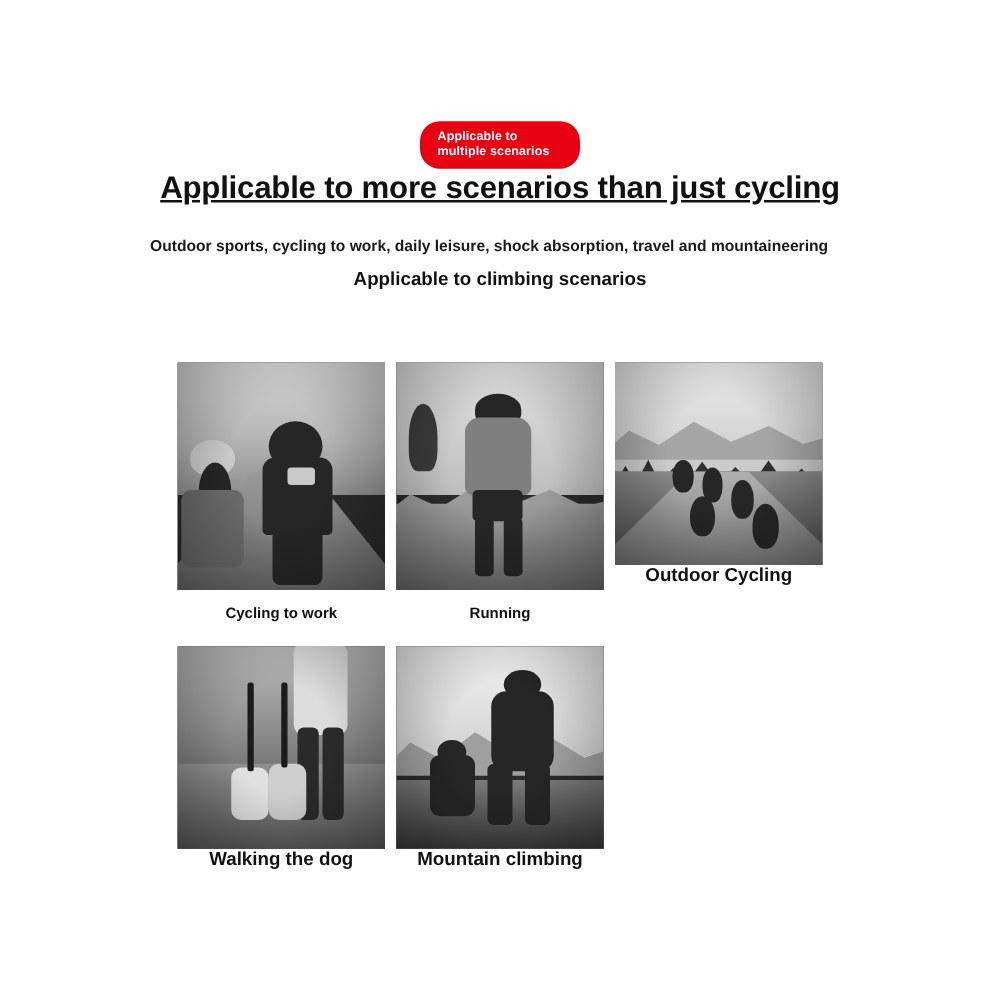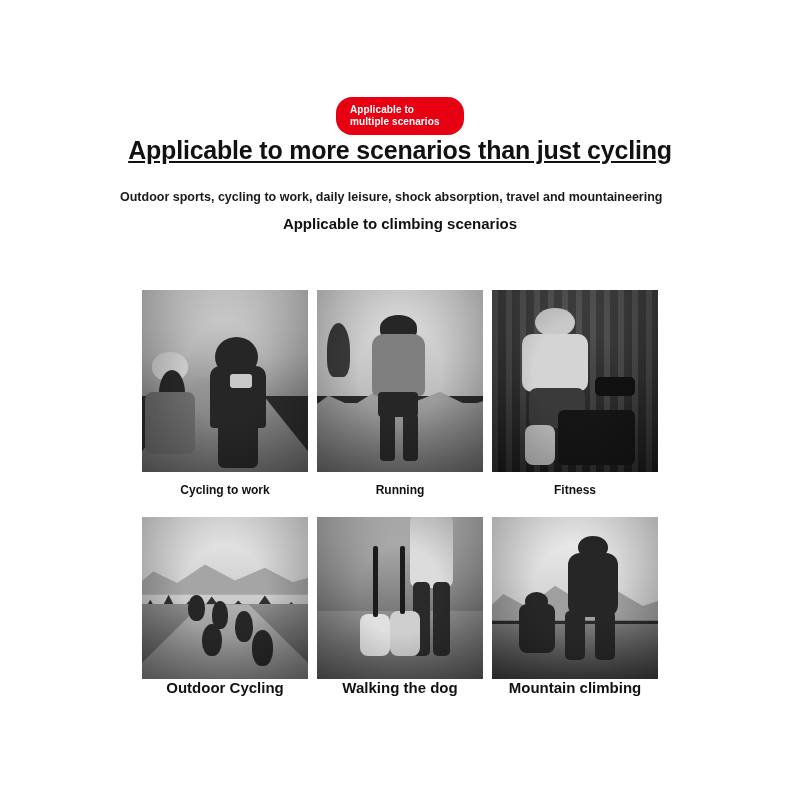--- a/index.html
+++ b/index.html
@@ -213,34 +213,20 @@
           <div class="blob mid" style="left:33%;top:24%;width:32%;height:34%;border-radius:12px 12px 6px 6px;background:#7f7f7f;"></div>
           <div class="blob" style="left:37%;top:56%;width:24%;height:14%;border-radius:4px;"></div>
           <div class="blob" style="left:38%;top:68%;width:9%;height:26%;border-radius:4px;"></div>
           <div class="blob" style="left:52%;top:68%;width:9%;height:26%;border-radius:4px;"></div>
           <div class="blob" style="left:6%;top:18%;width:14%;height:30%;border-radius:50% 50% 30% 30%;background:#3b3b3b;"></div>
           <div class="vig"></div>
         </div>
         <div class="cap">Running</div>
       </div>
 
-      <div class="cell">
-        <div class="thumb">
-          <div class="gymbg"></div>
-          <div class="stripes"></div>
-          <div class="blob light" style="left:26%;top:10%;width:24%;height:16%;border-radius:50%;"></div>
-          <div class="blob light" style="left:18%;top:24%;width:40%;height:32%;border-radius:10px;background:#d4d4d4;"></div>
-          <div class="blob" style="left:22%;top:54%;width:34%;height:22%;border-radius:8px;background:#3a3a3a;"></div>
-          <div class="blob light" style="left:20%;top:74%;width:18%;height:22%;border-radius:8px;background:#b9b9b9;"></div>
-          <div class="blob" style="left:62%;top:48%;width:24%;height:10%;border-radius:5px;background:#111;"></div>
-          <div class="blob" style="left:40%;top:66%;width:46%;height:30%;border-radius:6px;background:#151515;"></div>
-          <div class="vig"></div>
-        </div>
-        <div class="cap">Fitness</div>
-      </div>
 
       <div class="cell row2">
         <div class="thumb">
           <div class="sky" style="background:linear-gradient(180deg,#ededed,#c6c6c6);"></div>
           <div class="mtn" style="bottom:52%;height:26%;background:#a5a5a5;"></div>
           <div class="trees" style="bottom:40%;height:20%;"></div>
           <div class="ground" style="height:46%;background:linear-gradient(180deg,#8a8a8a,#4e4e4e);"></div>
           <div class="road" style="height:46%;background:linear-gradient(180deg,#b0b0b0,#7c7c7c);"></div>
           <div class="blob" style="left:28%;top:48%;width:10%;height:16%;"></div>
           <div class="blob" style="left:42%;top:52%;width:10%;height:17%;"></div>

